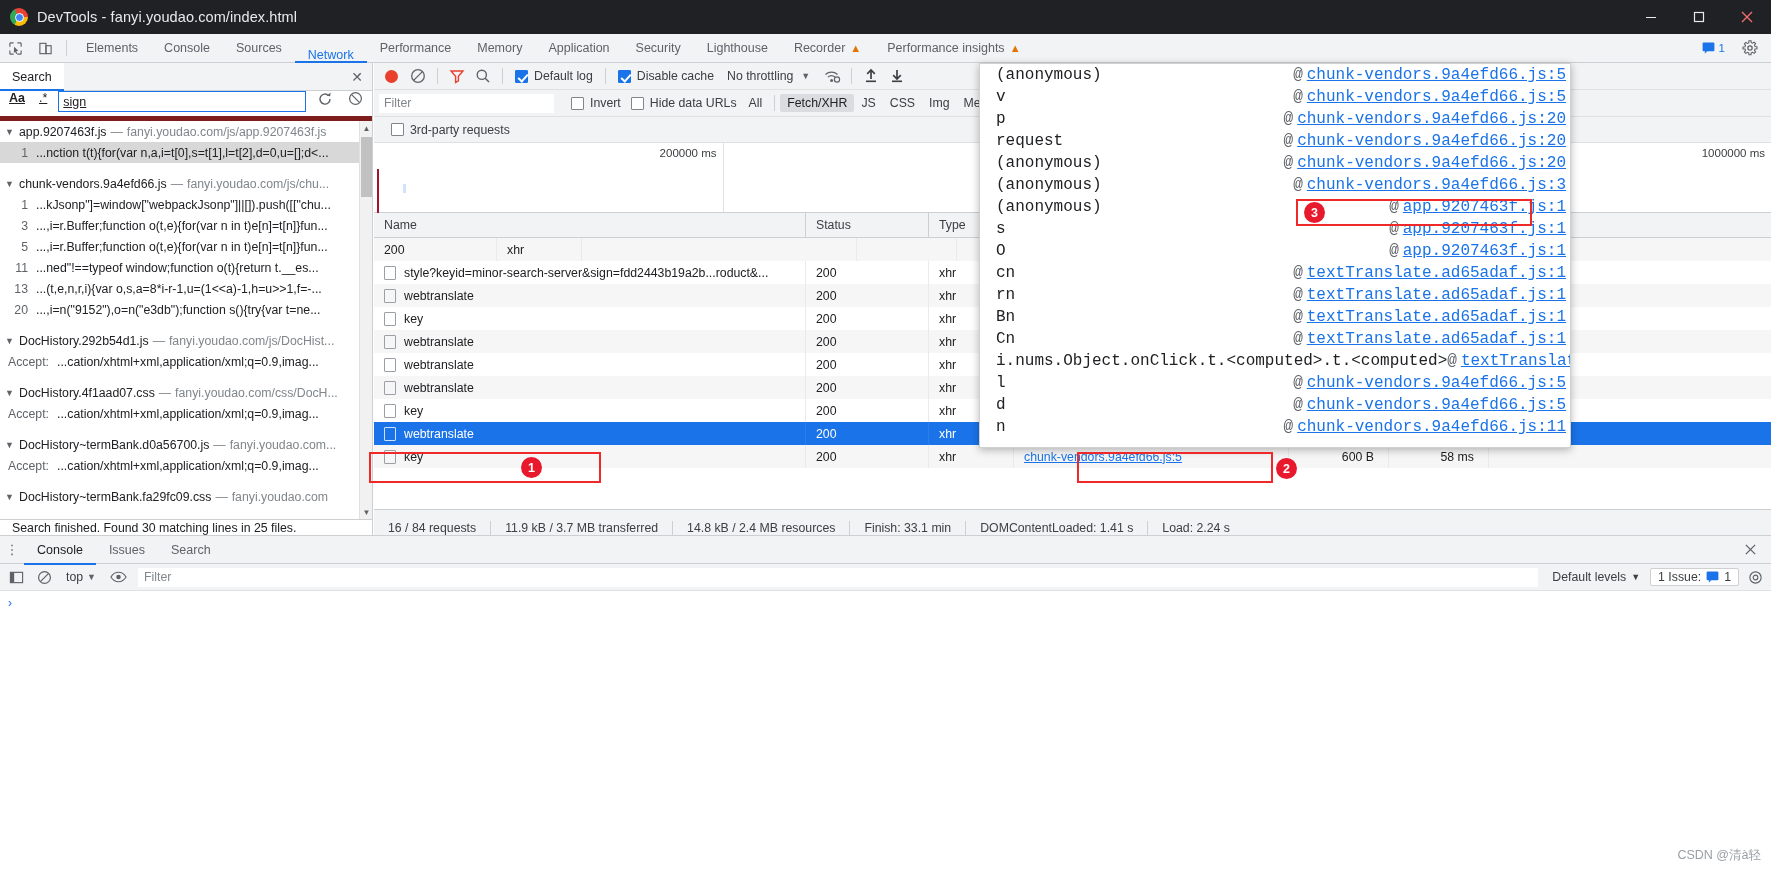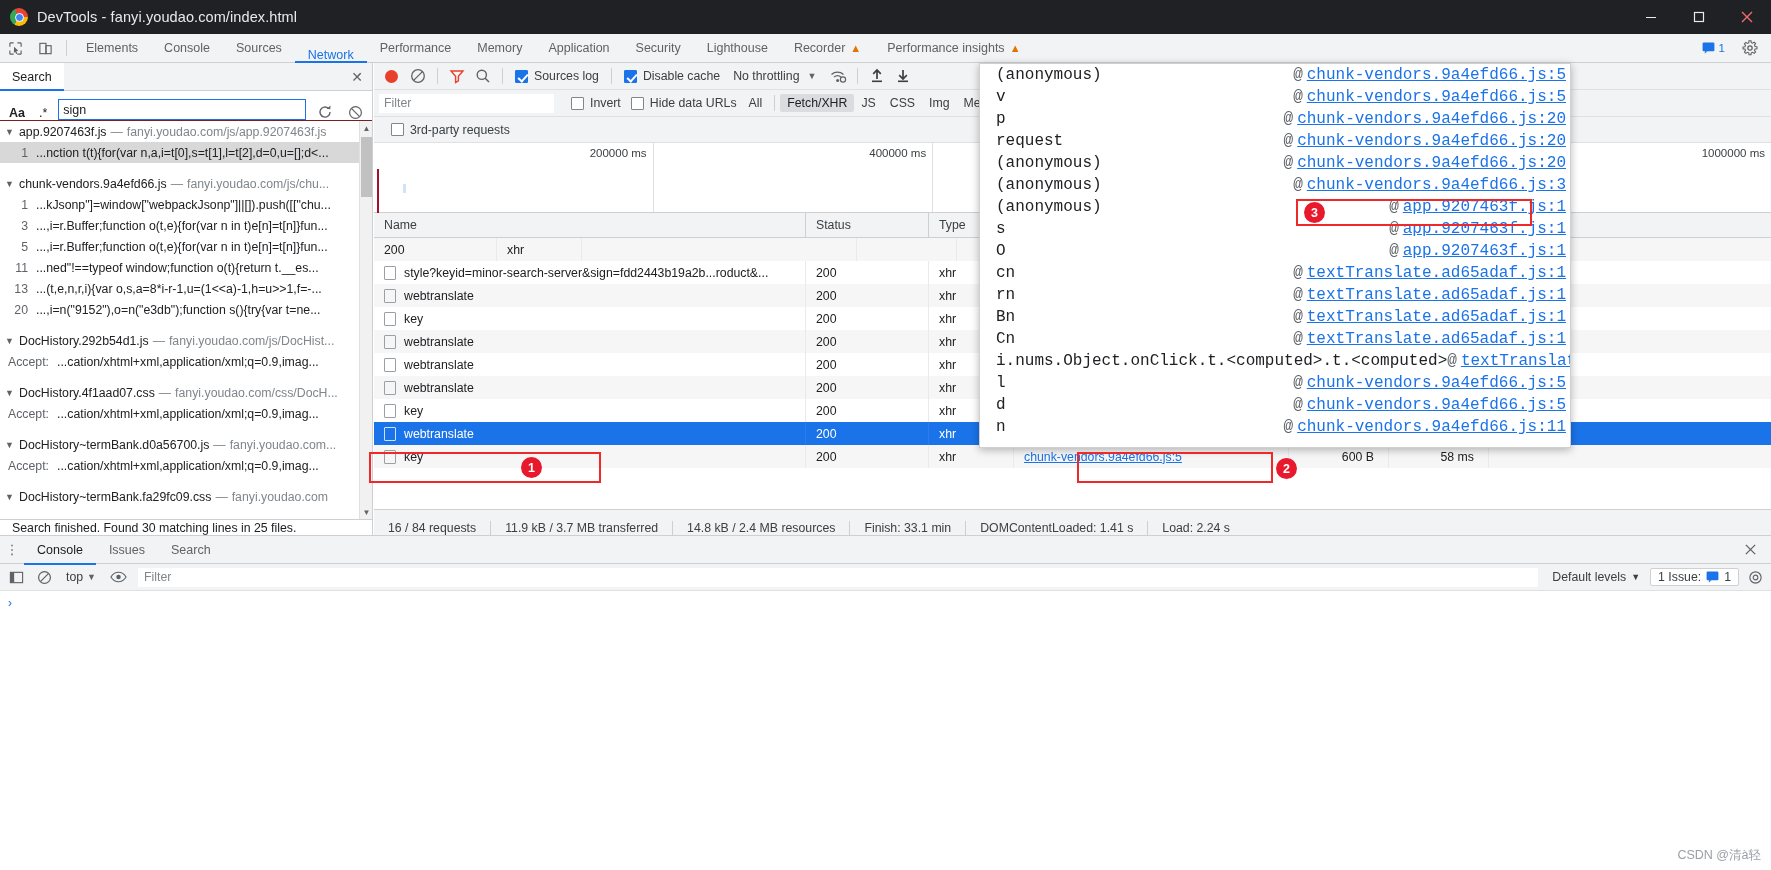--- a/index.html
+++ b/index.html
@@ -80,22 +80,22 @@
     background: #fff; position: relative;
   }
   .searchpane-head .stab::after {
     content: ""; position: absolute; left: 0; right: 0; bottom: -1px; height: 2px; background: #1a73e8;
   }
   .searchpane-head .closex {
     margin-left: auto; width: 30px; display: flex; align-items: center; justify-content: center;
     color: #5f6368; font-size: 14px;
   }
   .searchbar {
-    height: 30px; display: flex; align-items: flex-end; gap: 8px; padding: 0 6px;
-    border-bottom: 1px solid #7f1d1d; background: #fff;
+    height: 30px; display: flex; align-items: flex-start; gap: 8px; padding: 0 6px;
+    border-bottom: 5px solid #7f1d1d; background: #fff; text-decoration: underline;
   }
   .sb-toggle { font-size: 12.5px; color: #202124; font-weight: bold; padding: 0 3px; }
   .sb-toggle.regex { font-weight: normal; }
   .search-input {
     flex: 1 1 auto; height: 21px; border: 1px solid #1a73e8; outline: none;
     font-family: "Liberation Sans", sans-serif; font-size: 12.5px; padding: 0 4px; color: #202124;
     background: #fff;
   }
   .sb-icon { width: 22px; display: flex; align-items: center; justify-content: center; color: #5f6368; }
   .results {
@@ -550,21 +550,21 @@
       </div>
       <div class="tb-icon">
         <svg width="16" height="16" viewBox="0 0 16 16">
             <circle cx="6.8" cy="6.8" r="4.6" fill="none" stroke="#5f6368" stroke-width="1.4"></circle>
             <path d="M10.2 10.2 L14 14" stroke="#5f6368" stroke-width="1.5"></path>
           </svg>
       </div>
       <div class="tb-sep"></div>
       <label class="chk">
         <span class="box on"></span>
-        <span>Sources log</span>
+        <span>Default log</span>
       </label>
       <div class="tb-sep"></div>
       <label class="chk">
         <span class="box on"></span>
         <span>Disable cache</span>
       </label>
       <div class="throttle"><span>No throttling</span></div>
       <div class="caret"><span>▼</span></div>
       <div class="tb-icon">
         <svg width="17" height="16" viewBox="0 0 17 16">
@@ -614,23 +614,20 @@
       </label>
     </div>
 
     <div class="overview">
       <div class="ov-redline"></div>
       <div class="ov-tick"></div>
       <div class="ov-cell">
           <span class="ov-label">200000 ms</span>
         </div>
       <div class="ov-cell">
-          <span class="ov-label">400000 ms</span>
-        </div>
-      <div class="ov-cell">
           <span class="ov-label">600000 ms</span>
         </div>
       <div class="ov-cell">
           <span class="ov-label">800000 ms</span>
         </div>
       <div class="ov-cell">
           <span class="ov-label">1000000 ms</span>
         </div>
     </div>
 

